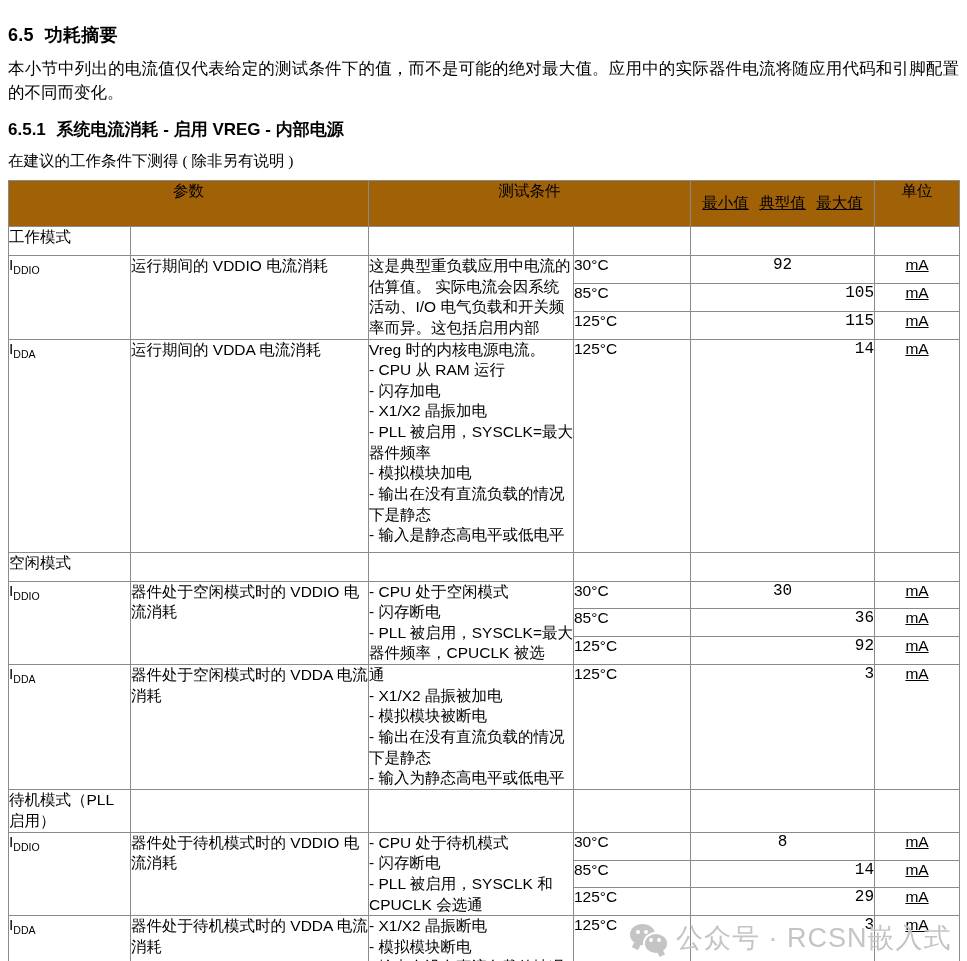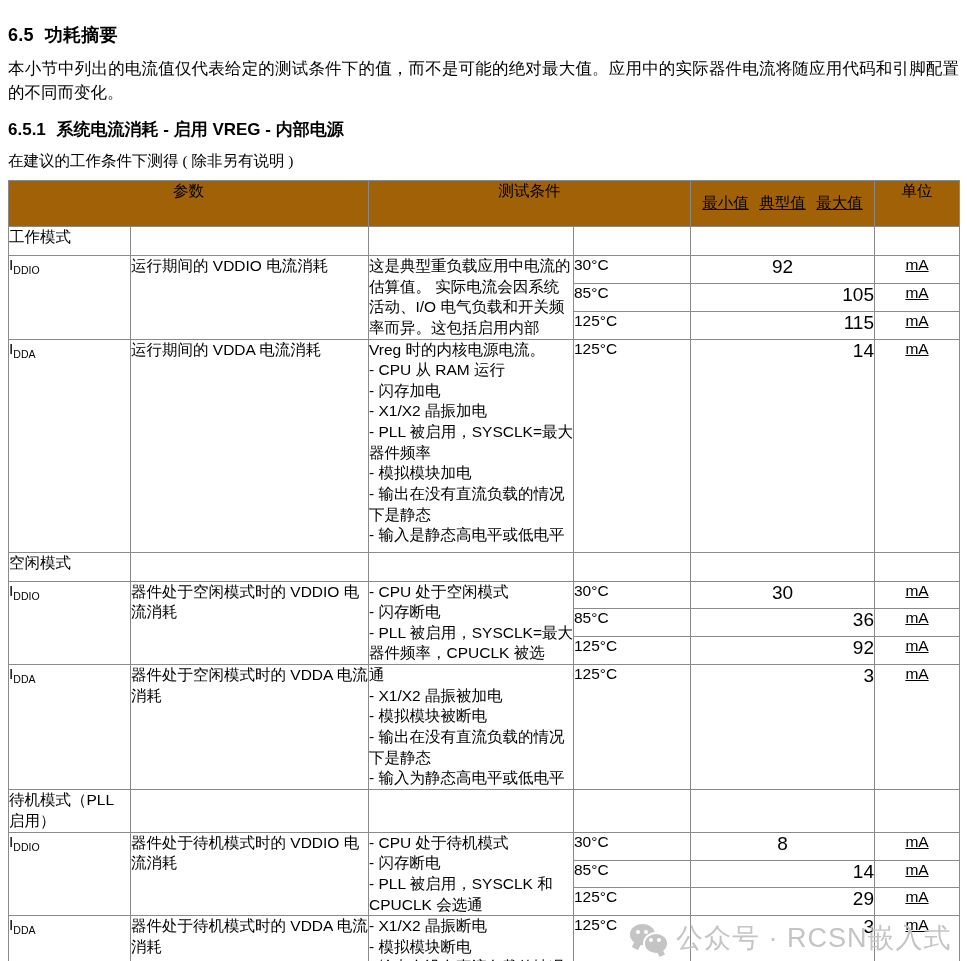--- a/index.html
+++ b/index.html
@@ -122,23 +122,24 @@
     position: relative;
     white-space: pre-line;
   }
   td.temp {
     font-size: 15.5px;
     padding: 3px 4px 3px 6px;
     vertical-align: middle;
     white-space: nowrap;
   }
   td.val {
-    font-size: 19px;
+    font-size: 16px;
     padding: 3px 8px 3px 6px;
     vertical-align: middle;
+    font-family: Liberation Mono, monospace;
   }
   td.val.typ { text-align: center; }
   td.val.max { text-align: right; }
   td.unit {
     font-size: 15.5px;
     text-align: center;
     vertical-align: middle;
     padding: 3px 4px;
     text-decoration: underline;
   }

